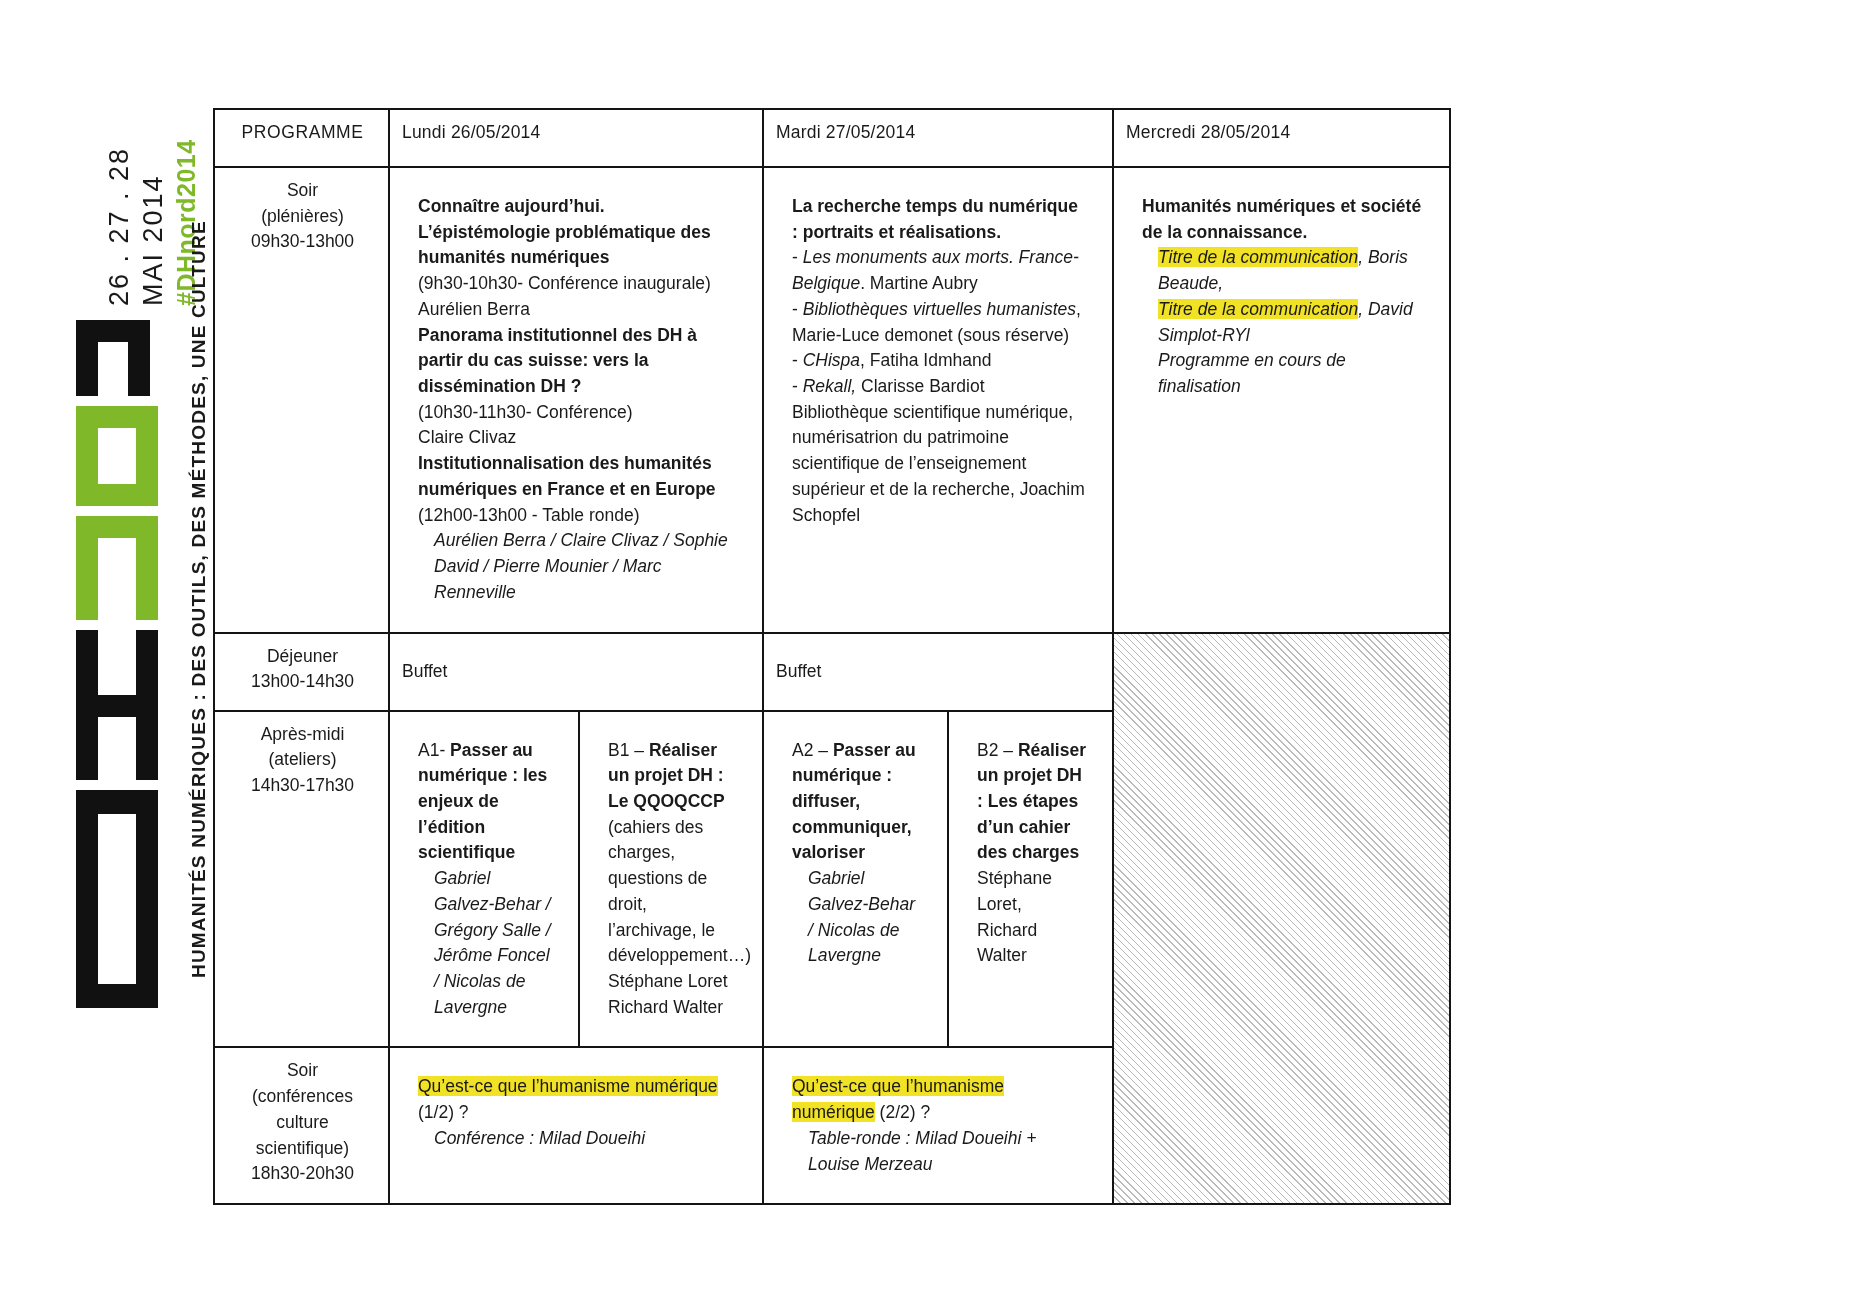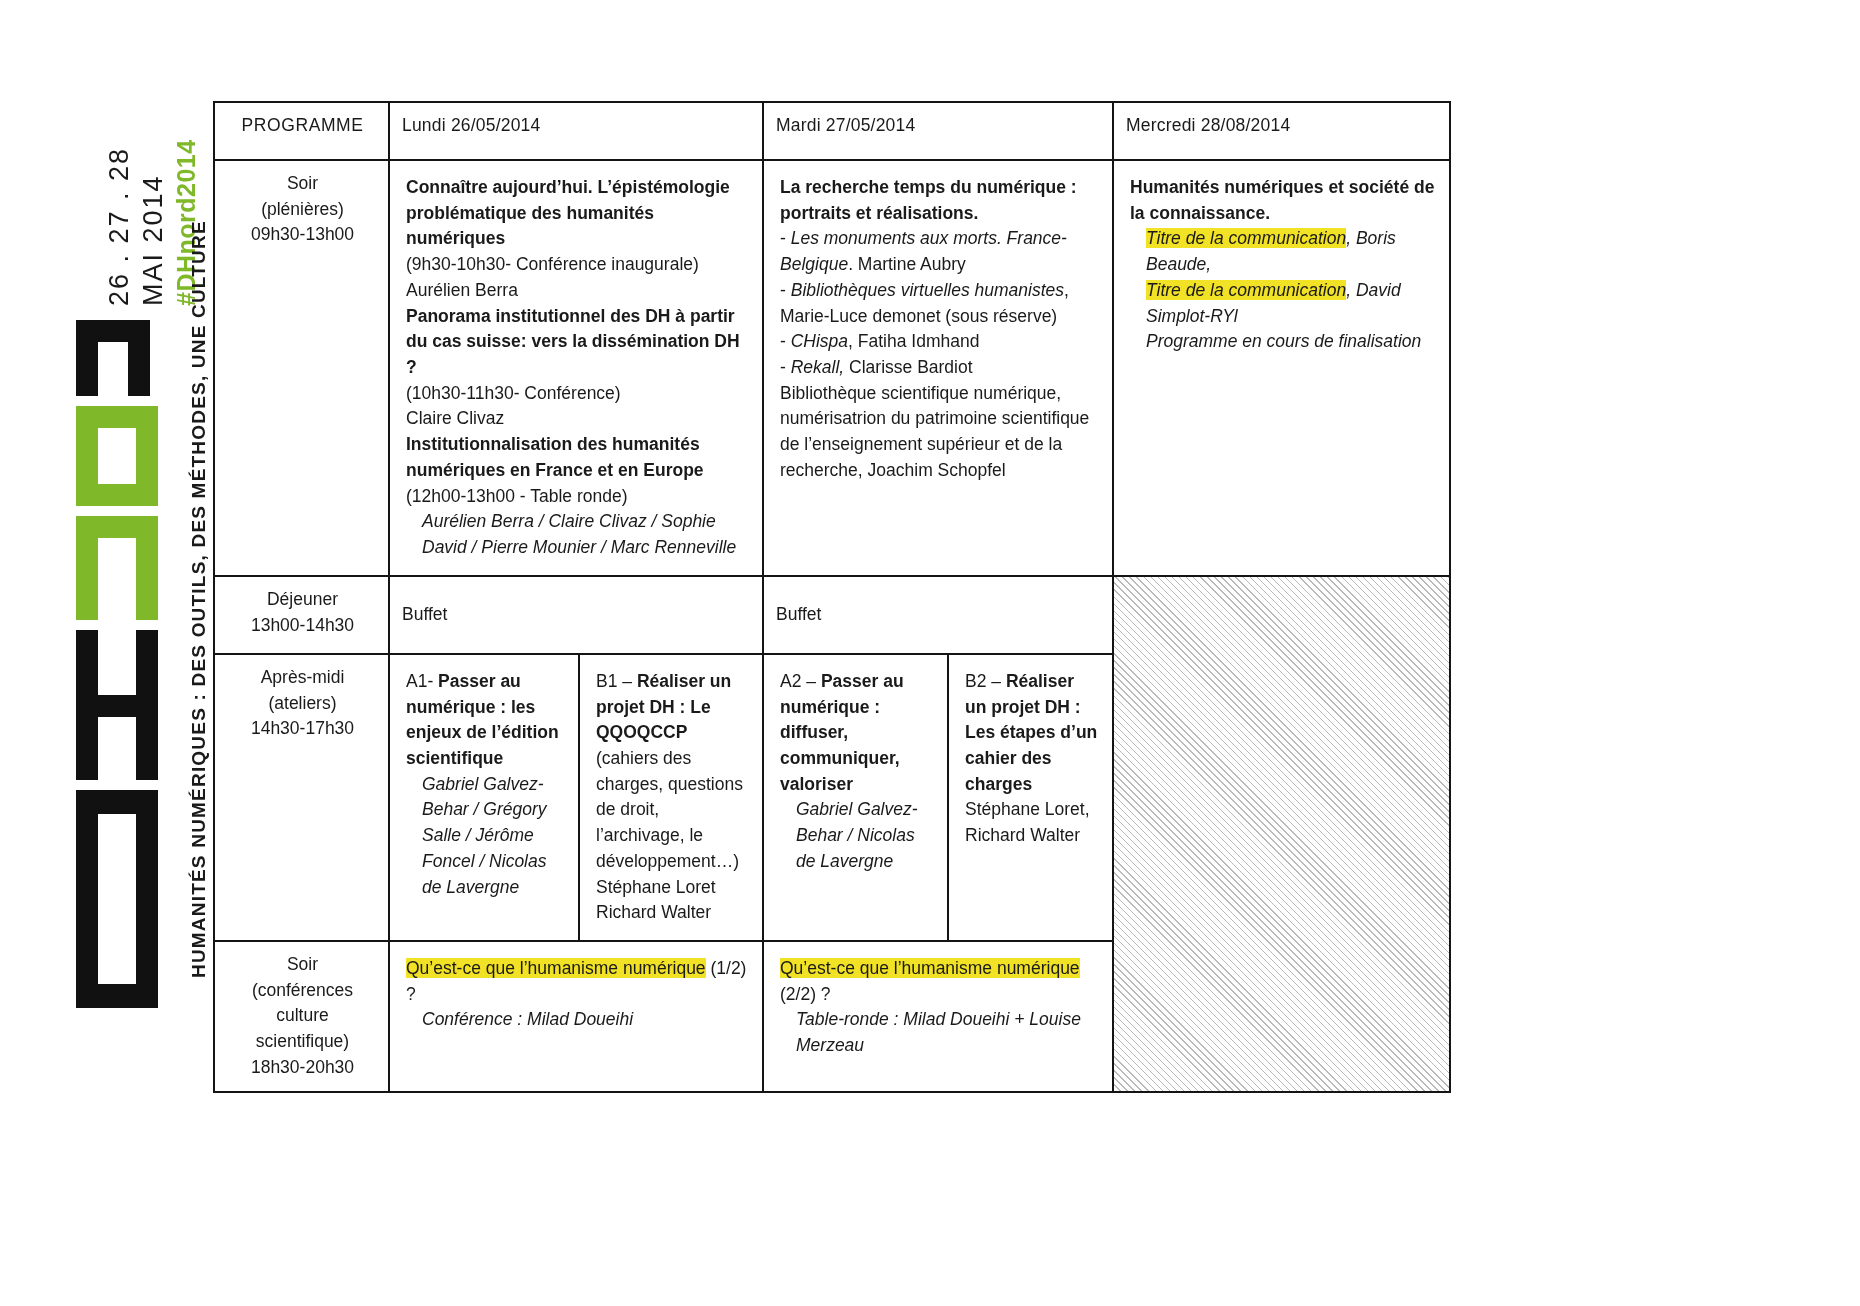--- a/index.html
+++ b/index.html
@@ -77,21 +77,21 @@
   }
   #logo .grn {
     position: absolute;
     background: #7fb829;
   }
 
   
   #programme-table {
     position: absolute;
     left: 213px;
-    top: 101px;
+    top: 108px;
     width: 1228px;
     border-collapse: collapse;
     table-layout: fixed;
   }
   #programme-table td, #programme-table th {
     border: 2px solid #141414;
     vertical-align: top;
     padding: 10px 10px 10px 12px;
     font-size: 17.5px;
     line-height: 1.47;
@@ -144,21 +144,21 @@
   
   .hatched {
     background-image: repeating-linear-gradient(
       45deg,
       #ffffff 0px, #ffffff 4px,
       #b9b9b9 4px, #b9b9b9 5px
     );
   }
 
   
-  .cellbody { margin: 4px; }
+  .cellbody { margin: 16px; }
 </style>
 </head>
 <body>
 
 <div id="brand">
 
   <div id="logo">
 
     <div class="blk" style="left:6px;  top:470px; width:22px; height:218px;"></div>
     <div class="blk" style="left:28px; top:470px; width:60px; height:24px;"></div>
@@ -200,21 +200,21 @@
     <col class="c-mardi">
     <col class="c-mardi2">
     <col class="c-merc">
   </colgroup>
 
   <tbody>
       <tr class="hdr-row">
     <td class="hdr-programme">PROGRAMME</td>
     <td class="hdr-day" colspan="2">Lundi 26/05/2014</td>
     <td class="hdr-day" colspan="2">Mardi 27/05/2014</td>
-    <td class="hdr-day">Mercredi 28/08/2014</td>
+    <td class="hdr-day">Mercredi 28/05/2014</td>
   </tr>
 
   <tr>
     <td class="rowlabel">
       <span class="line">Soir</span>
       <span class="line">(plénières)</span>
       <span class="line">09h30-13h00</span>
     </td>
 
     <td colspan="2">

